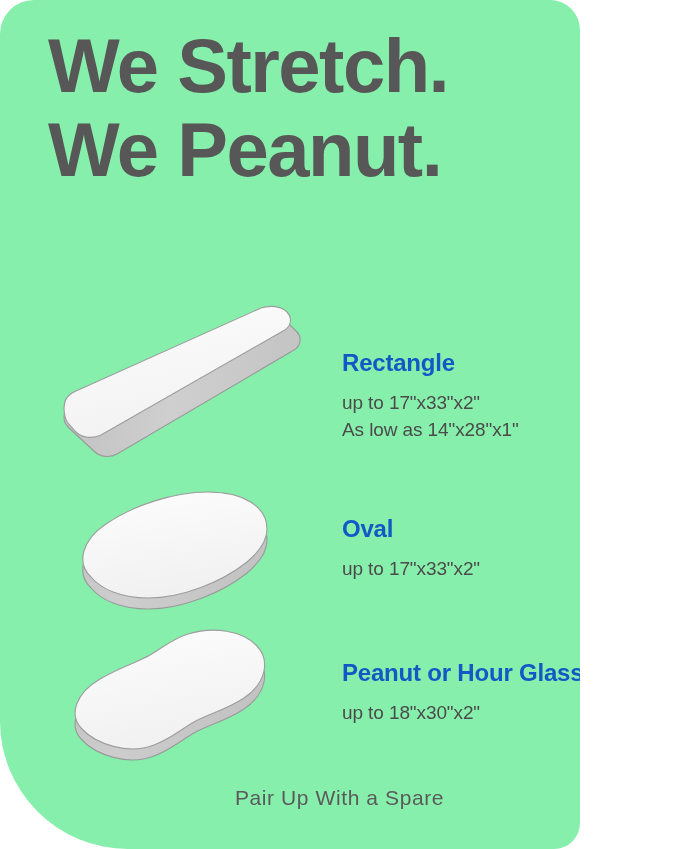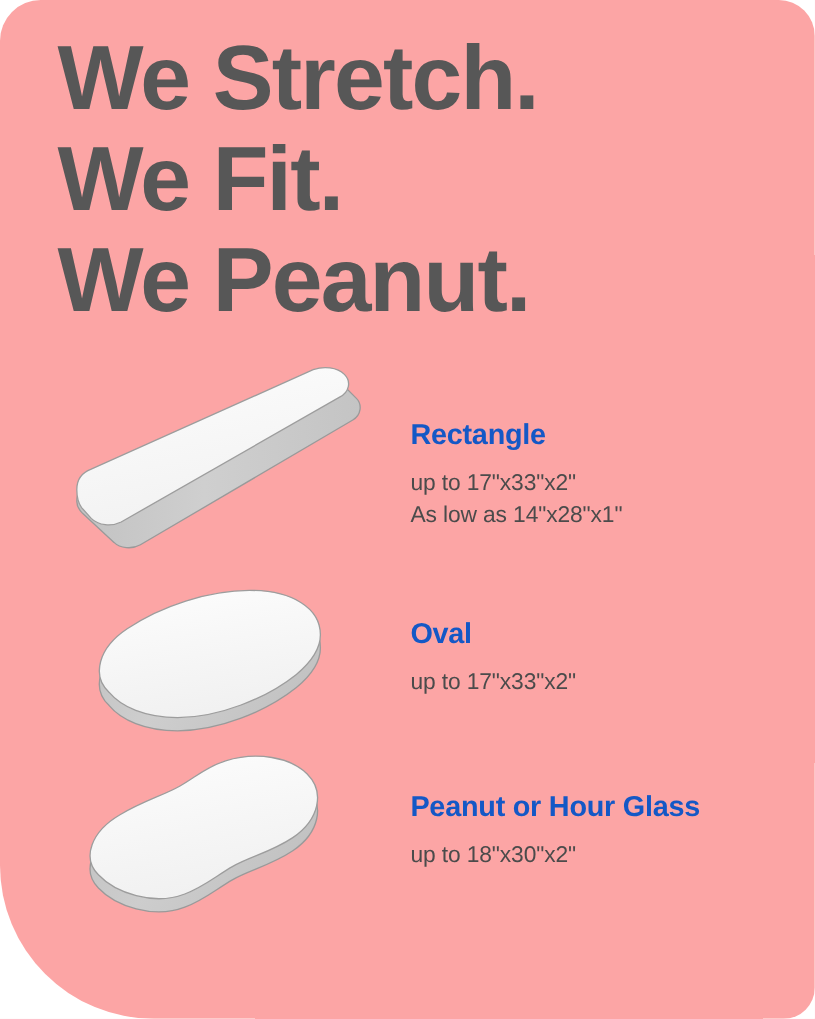--- a/index.html
+++ b/index.html
@@ -9,23 +9,23 @@
   }
   body {
     width: 679px;
     height: 849px;
     font-family: "Liberation Sans", sans-serif;
     -webkit-font-smoothing: antialiased;
   }
 
   #poster {
     position: relative;
-    width: 679px;
+    width: 580px;
     height: 849px;
-    background: #fca5a5;
+    background: #86efac;
     border-radius: 34px 30px 26px 128px;
     overflow: hidden;
   }
 
   
   .headline {
     position: absolute;
     left: 48px;
     top: 24px;
     width: 560px;
@@ -98,21 +98,20 @@
     letter-spacing: 0.6px;
   }
 </style>
 </head>
 <body>
 
 <div id="poster">
 
   <div class="headline">
     <span class="hl-line">We Stretch.</span>
-    <span class="hl-line">We Fit.</span>
     <span class="hl-line">We Peanut.</span>
   </div>
 
   <div class="row row-rectangle">
     <div class="art">
       <svg viewBox="0 0 268 175" xmlns="http://www.w3.org/2000/svg">
         <defs>
           <linearGradient id="topGradR" x1="0" y1="0" x2="0.35" y2="1">
             <stop offset="0%" stop-color="#fdfdfd"></stop>
             <stop offset="100%" stop-color="#f2f2f2"></stop>
@@ -226,14 +225,15 @@
                  C122 102 112 111 96 117
                  C70 127 38 116 24 101 Z" fill="url(#topGradP)" stroke="#9d9d9d" stroke-width="1.1"></path>
       </svg>
     </div>
     <div class="copy copy-peanut">
       <div class="shape-title">Peanut or Hour Glass</div>
       <div class="shape-dim">up to 18"x30"x2"</div>
     </div>
   </div>
 
+  <div class="tagline">Pair Up With a Spare</div>
 
 </div>
 
 </body></html>

